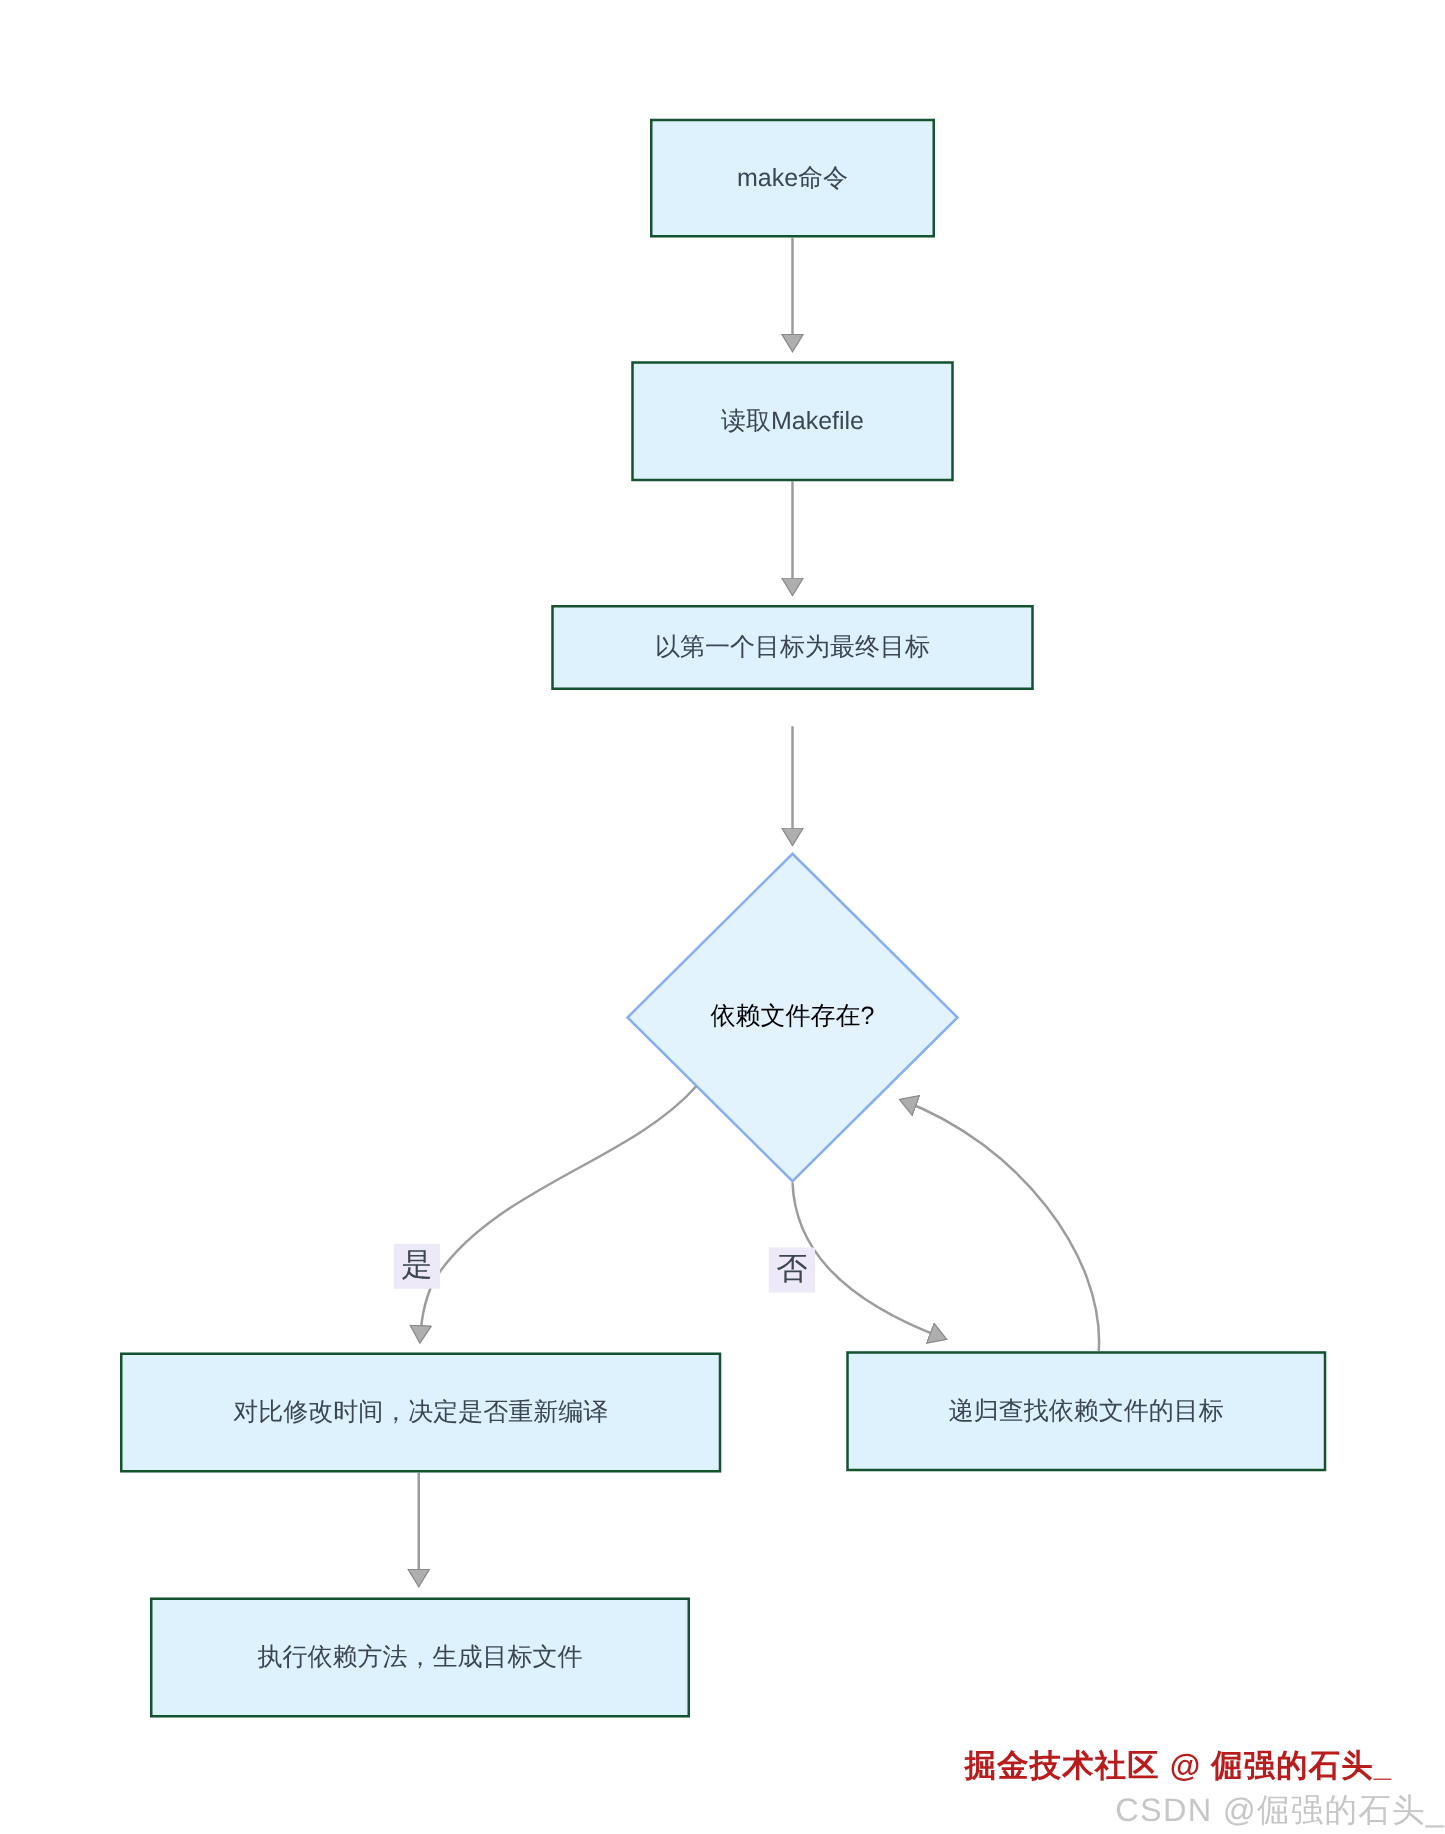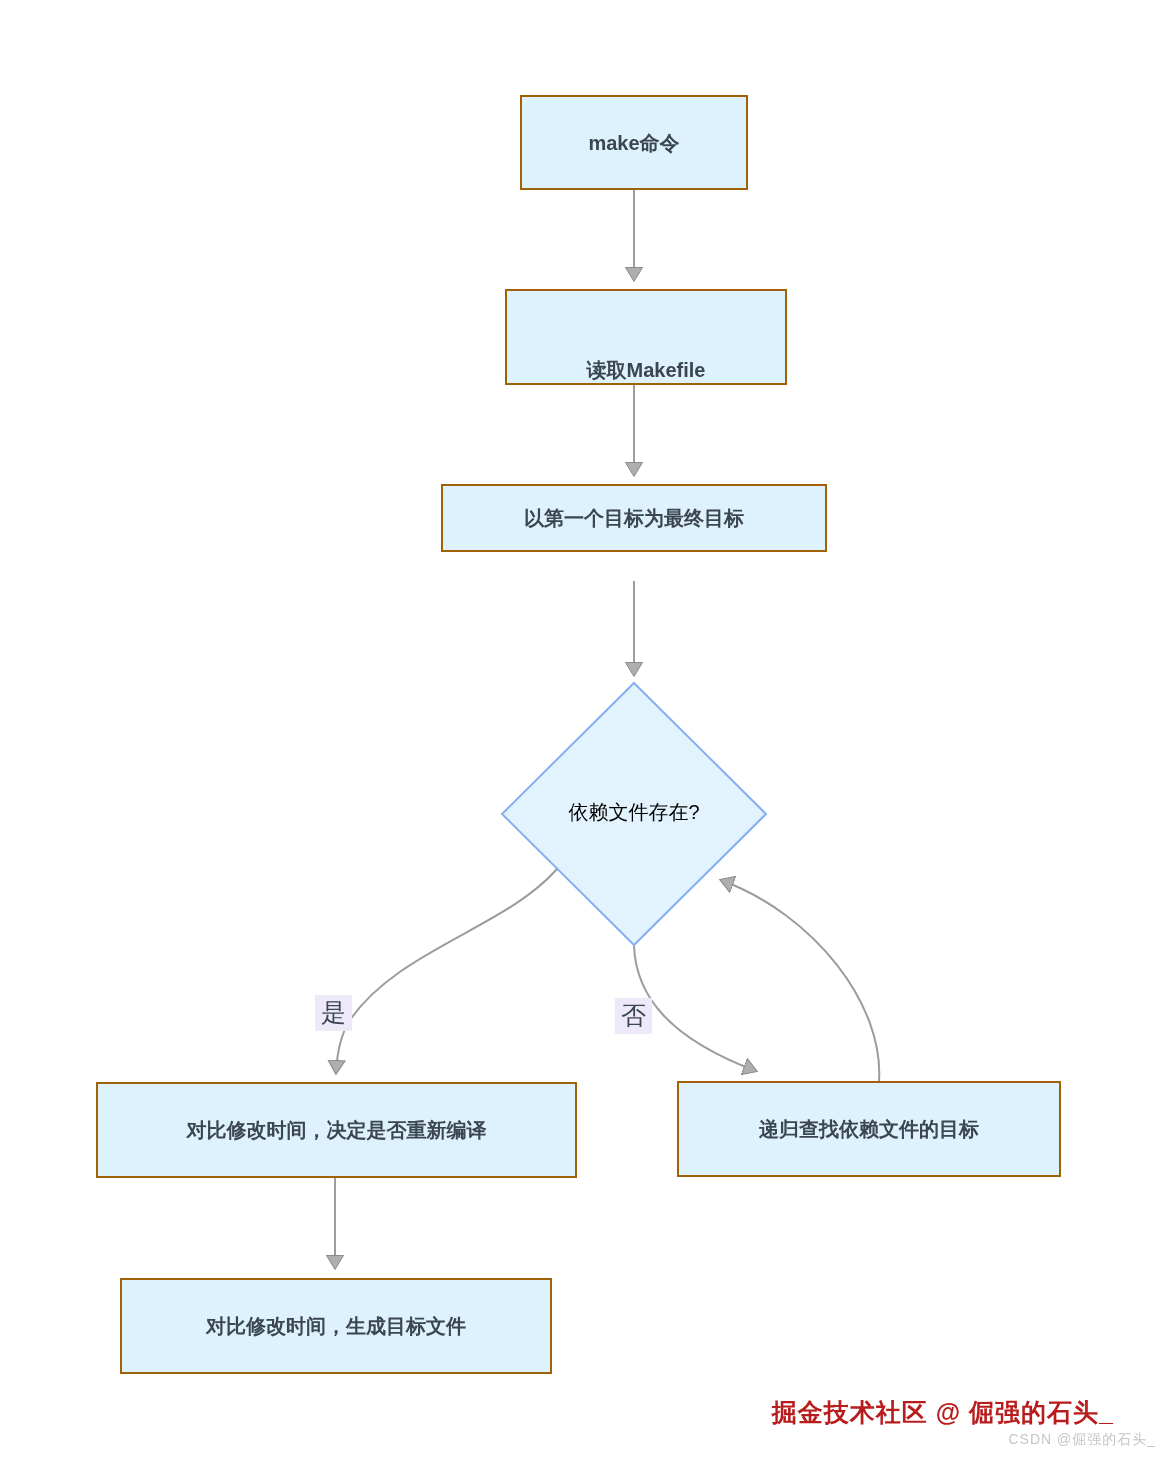--- a/index.html
+++ b/index.html
@@ -23,29 +23,28 @@
   }
   .diamond-shape {
     fill: #e2f3fd;
     stroke: #86aff2;
     stroke-width: 2;
   }
   .node {
     position: absolute;
     box-sizing: border-box;
     background: #def2fd;
-    border: 2px solid #a16207;
+    border: 2px solid #14532d;
     display: flex;
     align-items: center;
     justify-content: center;
     text-align: center;
     font-size: 20px;
     color: #3b4650;
     line-height: 1.3;
-    font-weight: bold;
   }
   .decision-text {
     position: absolute;
     left: 502px;
     top: 799px;
     width: 264px;
     text-align: center;
     font-size: 20px;
     color: #000000;
   }
@@ -67,21 +66,21 @@
     font-weight: bold;
     color: #b91c1c;
     text-shadow: 1px 1px 0 #ffffff, 2px 2px 1px rgba(255,255,255,0.95);
     letter-spacing: 1px;
     white-space: nowrap;
   }
   .wm-csdn {
     position: absolute;
     right: 0px;
     top: 1431px;
-    font-size: 14px;
+    font-size: 26px;
     color: #c6c6c6;
     text-shadow: 1px 1px 0 #ffffff;
     letter-spacing: 1px;
     white-space: nowrap;
   }
 </style>
 </head>
 <body>
 
 <div class="canvas">
@@ -102,40 +101,40 @@
     <path class="edge-path" d="M557,869 C505,928 398,950 350,1020 C341,1034 337,1052 336,1073" marker-end="url(#arrowhead)"></path>
     <path class="edge-path" d="M634,946 C636,995 668,1038 756,1071" marker-end="url(#arrowhead)"></path>
     <path class="edge-path" d="M879,1081 C884,1005 815,915 721,880" marker-end="url(#arrowhead)"></path>
     <path class="edge-path" d="M335,1178 L335,1268" marker-end="url(#arrowhead)"></path>
   </svg>
 
   <div class="node" style="left:520px; top:95px; width:228px; height:95px;">
     <span>make命令</span>
   </div>
 
-  <div class="node" style="left:505px; top:289px; width:282px; height:96px;align-items:flex-end;">
+  <div class="node" style="left:505px; top:289px; width:258px; height:96px;">
     <span>读取Makefile</span>
   </div>
 
   <div class="node" style="left:441px; top:484px; width:386px; height:68px;">
     <span>以第一个目标为最终目标</span>
   </div>
 
   <div class="decision-text">依赖文件存在?</div>
 
   <div class="node" style="left:677px; top:1081px; width:384px; height:96px;">
     <span>递归查找依赖文件的目标</span>
   </div>
 
   <div class="node" style="left:96px; top:1082px; width:481px; height:96px;">
     <span>对比修改时间，决定是否重新编译</span>
   </div>
 
   <div class="node" style="left:120px; top:1278px; width:432px; height:96px;">
-    <span>对比修改时间，生成目标文件</span>
+    <span>执行依赖方法，生成目标文件</span>
   </div>
 
   <div class="edge-label yes">是</div>
   <div class="edge-label no">否</div>
 
   <div class="wm-juejin">掘金技术社区 @ 倔强的石头_</div>
   <div class="wm-csdn">CSDN @倔强的石头_</div>
 
 </div>
 

